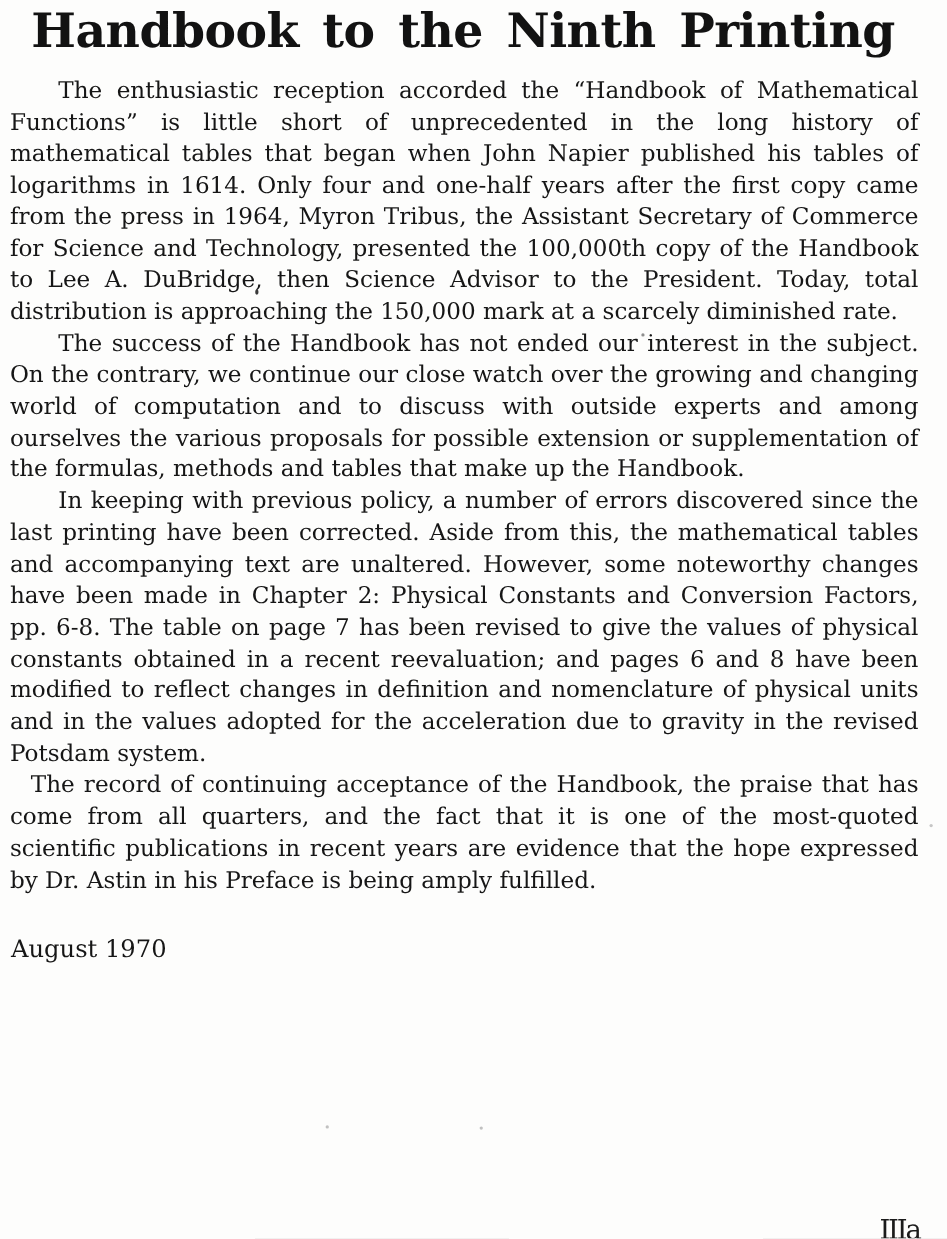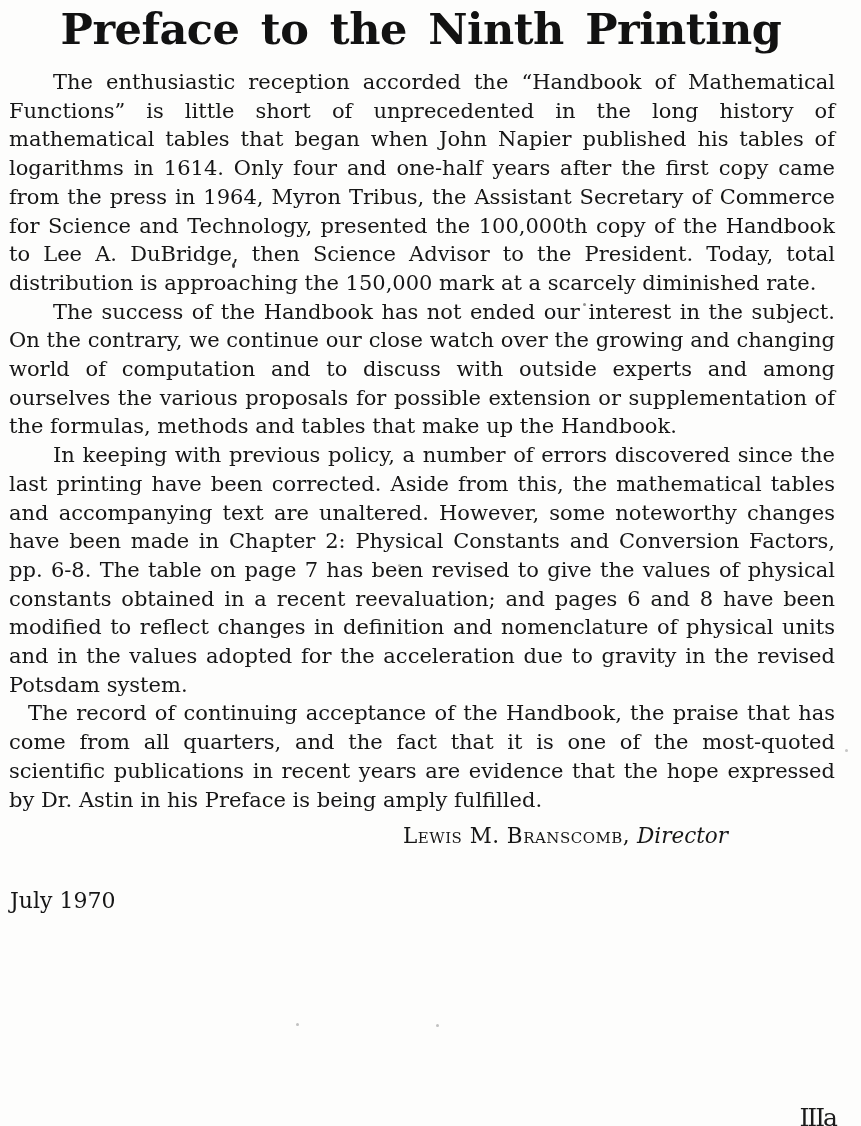--- a/index.html
+++ b/index.html
@@ -74,37 +74,33 @@
   .speck.s3 { left: 296px; top: 1023px; width: 3px; height: 3px; opacity:.55; }
   .speck.s4 { left: 436px; top: 1024px; width: 3px; height: 3px; opacity:.55; }
   .speck.s5 { left: 845px; top: 749px; width: 3px; height: 3px; opacity:.5; }
   .speck.s6 { left: 398px; top: 564px; width: 3px; height: 3px; opacity:.7; }
 </style>
 </head>
 <body>
 
 <div class="page">
 
-  <h1 class="title">Preface to the Ninth Printing</h1>
+  <h1 class="title">Handbook to the Ninth Printing</h1>
 
   <div class="content">
     <p class="para-indent">The enthusiastic reception accorded the “Handbook of Mathematical Functions” is little short of unprecedented in the long history of mathematical tables that began when John Napier published his tables of logarithms in 1614.  Only four and one-half years after the first copy came from the press in 1964, Myron Tribus, the Assistant Secretary of Commerce for Science and Technology, presented the 100,000th copy of the Handbook to Lee A. DuBridge, then Science Advisor to the President.  Today, total distribution is approaching the 150,000 mark at a scarcely diminished rate.</p>
     <p class="para-indent">The success of the Handbook has not ended our interest in the subject. On the contrary, we continue our close watch over the growing and changing world of computation and to discuss with outside experts and among ourselves the various proposals for possible extension or supplementation of the formulas, methods and tables that make up the Handbook.</p>
     <p class="para-indent">In keeping with previous policy, a number of errors discovered since the last printing have been corrected.  Aside from this, the mathematical tables and accompanying text are unaltered.  However, some noteworthy changes have been made in Chapter 2:  Physical Constants and Conversion Factors, pp. 6-8.  The table on page 7 has been revised to give the values of physical constants obtained in a recent reevaluation; and pages 6 and 8 have been modified to reflect changes in definition and nomenclature of physical units and in the values adopted for the acceleration due to gravity in the revised Potsdam system.</p>
     <p class="para-indent-small">The record of continuing acceptance of the Handbook, the praise that has come from all quarters, and the fact that it is one of the most-quoted scientific publications in recent years are evidence that the hope expressed by Dr. Astin in his Preface is being amply fulfilled.</p>
   </div>
 
   <div class="signature">
-    <div class="sig-line">
-      <span class="smallcaps">Lewis M. Branscomb,</span>
-      <span class="sig-role">Director</span>
-    </div>
   </div>
 
-  <div class="date-line">July 1970</div>
+  <div class="date-line">August 1970</div>
 
   <div class="page-number">IIIa</div>
 
   <span class="speck s1"></span>
   <span class="speck s2"></span>
   <span class="speck s3"></span>
   <span class="speck s4"></span>
   <span class="speck s5"></span>
   <span class="speck s6"></span>
 

